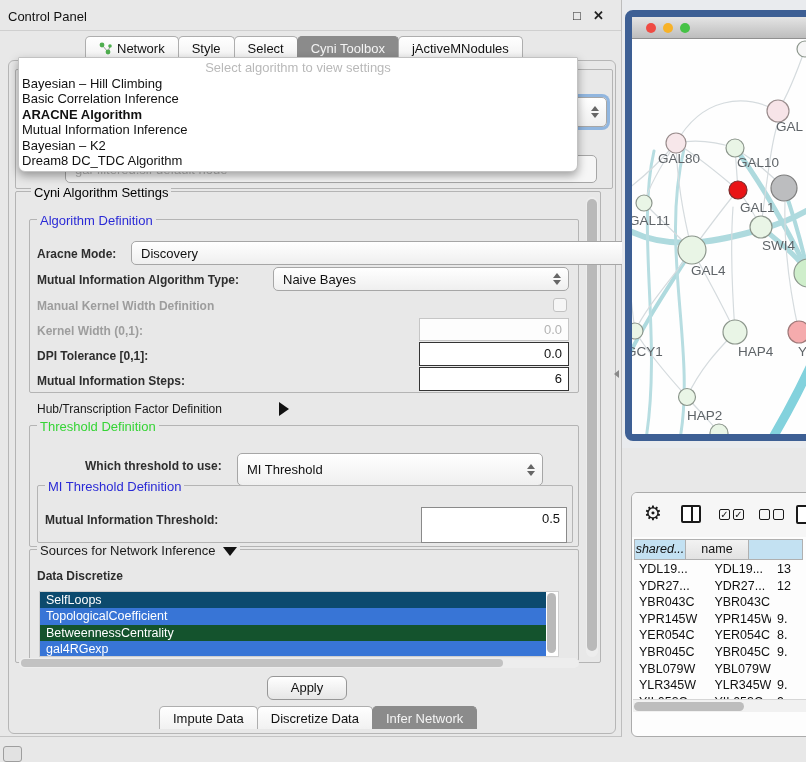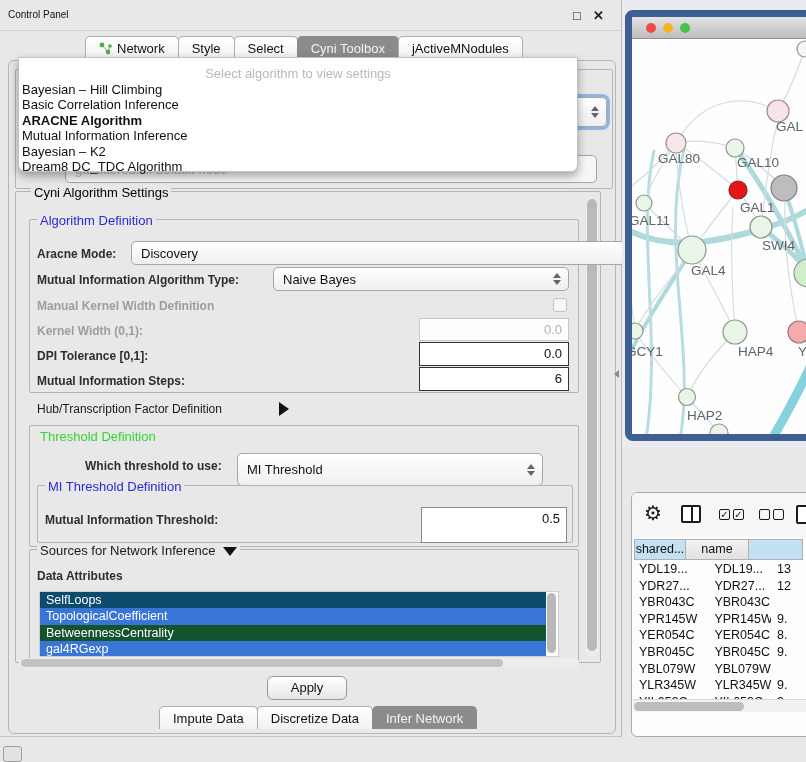--- a/index.html
+++ b/index.html
@@ -4,21 +4,21 @@
 <style>
   * { box-sizing: border-box; margin: 0; padding: 0; }
   html,body { width:806px; height:762px; overflow:hidden; background:#e8e8e8;
     font-family:"Liberation Sans", sans-serif; }
 
   
   #control-panel { position:absolute; left:0; top:0; width:622px; height:737px;
     background:#e8e8e8; border-right:1px solid #bdbdbd; border-bottom:1px solid #c4c4c4; }
   #cp-titlebar { position:absolute; left:0; top:0; width:100%; height:31px;
     border-bottom:1px solid #cfcfcf; }
-  #cp-title { position:absolute; left:8px; top:9px; font-size:10px; color:#111; }
+  #cp-title { position:absolute; left:8px; top:9px; font-size:13px; color:#111; }
   .win-btn { position:absolute; top:8px; font-size:13px; color:#222; cursor:default; }
   #cp-float { left:573px; }
   #cp-close { left:593px; font-weight:bold; }
 
   
   .tabbar { position:absolute; display:flex; height:23px; z-index:3; }
   #top-tabs { left:86px; top:36px; }
   #bottom-tabs { left:160px; top:706px; }
   .tab { height:23px; padding:0 13px; display:flex; align-items:center; gap:5px;
     background:linear-gradient(#ffffff,#f1f1f1); border:1px solid #aeaeae; border-bottom:none;
@@ -27,21 +27,21 @@
 
   
   #cp-content { position:absolute; left:8px; top:60px; width:608px; height:674px;
     background:#e8e8e8; border:1px solid #b6b6b6; border-radius:6px; }
 
   
   .group { position:absolute; border:1px solid #b4b4b4; border-radius:2px; }
   .group-title { position:absolute; font-size:13px; background:#e8e8e8; padding:0 3px;
     white-space:nowrap; z-index:2; }
   .t-blue { color:#2a2ad6; }
-  .t-green { color:#35d435;margin-top:10px; }
+  .t-green { color:#35d435; }
 
   .lbl { position:absolute; font-size:12px; font-weight:bold; color:#2e2e2e; white-space:nowrap; }
   .lbl.dis { color:#9d9d9d; }
   .plain { font-weight:normal; color:#1a1a1a; }
 
   .combo { position:absolute; background:linear-gradient(#ffffff,#efefef);
     border:1px solid #a6a6a6; border-radius:5px; font-size:13px; color:#111;
     display:flex; align-items:center; padding-left:9px; }
   .combo-arrows { position:absolute; right:7px; top:50%; transform:translateY(-50%);
     display:flex; flex-direction:column; gap:2px; }
@@ -53,21 +53,21 @@
   .field { position:absolute; background:#fff; border:1px solid #333; font-size:13px;
     color:#111; text-align:right; padding:3px 6px 0 6px; }
   .field.dis { border:1px solid #c6c6c6; color:#b3b3b3; background:#fdfdfd; }
 
   .checkbox { position:absolute; width:14px; height:14px; border:1px solid #c2c2c2;
     border-radius:3px; background:#f6f6f6; }
 
   
   #algo-popup { position:absolute; left:18px; top:57px; width:560px; height:115px;
     background:#fff; border:1px solid #c2c2c2; border-radius:1px 1px 7px 7px;
-    box-shadow:0 4px 10px rgba(0,0,0,0.35); z-index:50; padding-top:8px; }
+    box-shadow:0 4px 10px rgba(0,0,0,0.35); z-index:50; padding-top:2px; }
   #algo-placeholder { text-align:center; font-size:13px; color:#b9b9b9; height:16px; }
   .algo-item { font-size:13px; color:#111; padding-left:3px; height:15.4px; line-height:15.4px;
     white-space:nowrap; }
   .algo-item.bold { font-weight:bold; }
 
   
   .vtrack { position:absolute; background:#ededed; border-radius:6px; }
   .vthumb { position:absolute; background:#b9b9b9; border-radius:6px; }
   .hthumb { position:absolute; background:#c2c2c2; border-radius:5px; }
 
@@ -233,21 +233,21 @@
     <div class="group" style="left:28px; top:424px; width:536px; height:58px;"></div>
     <span class="lbl" style="left:36px; top:452px;">Mutual Information Threshold:</span>
     <div class="field" style="left:412px; top:446px; width:146px; height:36px; border-color:#8a8a8a;">0.5</div>
 
     <span class="group-title plain" style="left:28px; top:482px;">
       <span>Sources for Network Inference</span>
       <span style="display:inline-block; width:0; height:0; border-left:7px solid transparent; border-right:7px solid transparent;
         border-top:9px solid #111; margin-left:4px; vertical-align:middle;"></span>
     </span>
     <div class="group" style="left:20px; top:488px; width:550px; height:112px;"></div>
-    <span class="lbl" style="left:28px; top:508px;">Data Attributes</span>
+    <span class="lbl" style="left:28px; top:508px;">Data Discretize</span>
     <div id="attr-list">
         <div class="attr-item" style="background: #0c4a6e;">SelfLoops</div>
         <div class="attr-item" style="background: rgb(56, 117, 214);">TopologicalCoefficient</div>
         <div class="attr-item" style="background: #14532d;">BetweennessCentrality</div>
         <div class="attr-item" style="background: rgb(56, 117, 214);">gal4RGexp</div>
       </div>
     <div class="vthumb" style="left:538px; top:532px; width:9px; height:60px;"></div>
     <div class="vtrack" style="left:10px; top:597px; width:560px; height:10px;">
       <div class="hthumb" style="left:2px; top:1px; width:482px; height:8px;"></div>
     </div>
@@ -357,21 +357,21 @@
     <span id="col-ic" class="tp-icon frame-ic">
         <div></div>
       </span>
     <span class="cb" style="left:87px; top:16px;">✓</span>
     <span class="cb" style="left:101px; top:16px;">✓</span>
     <span class="cb" style="left:127px; top:16px;"></span>
     <span class="cb" style="left:141px; top:16px;"></span>
     <span id="doc-ic" class="tp-icon frame-ic"></span>
   </div>
   <div id="tp-header">
-      <div class="th hl" style="width: 52px;">shared...</div>
+      <div class="th hl" style="width: 52px; font-style: italic;">shared...</div>
       <div class="th" style="width: 64px;">name</div>
       <div class="th hl" style="width: 55px;"></div>
     </div>
   <div id="tp-rows">
       <div class="tr">
         <div class="td" style="width: 75px; padding-left: 4px;">YDL19...</div>
         <div class="td" style="width: 64px; padding-left: 6px;">YDL19...</div>
         <div class="td" style="width: 55px; padding-left: 6px;">13</div>
       </div>
       <div class="tr">

